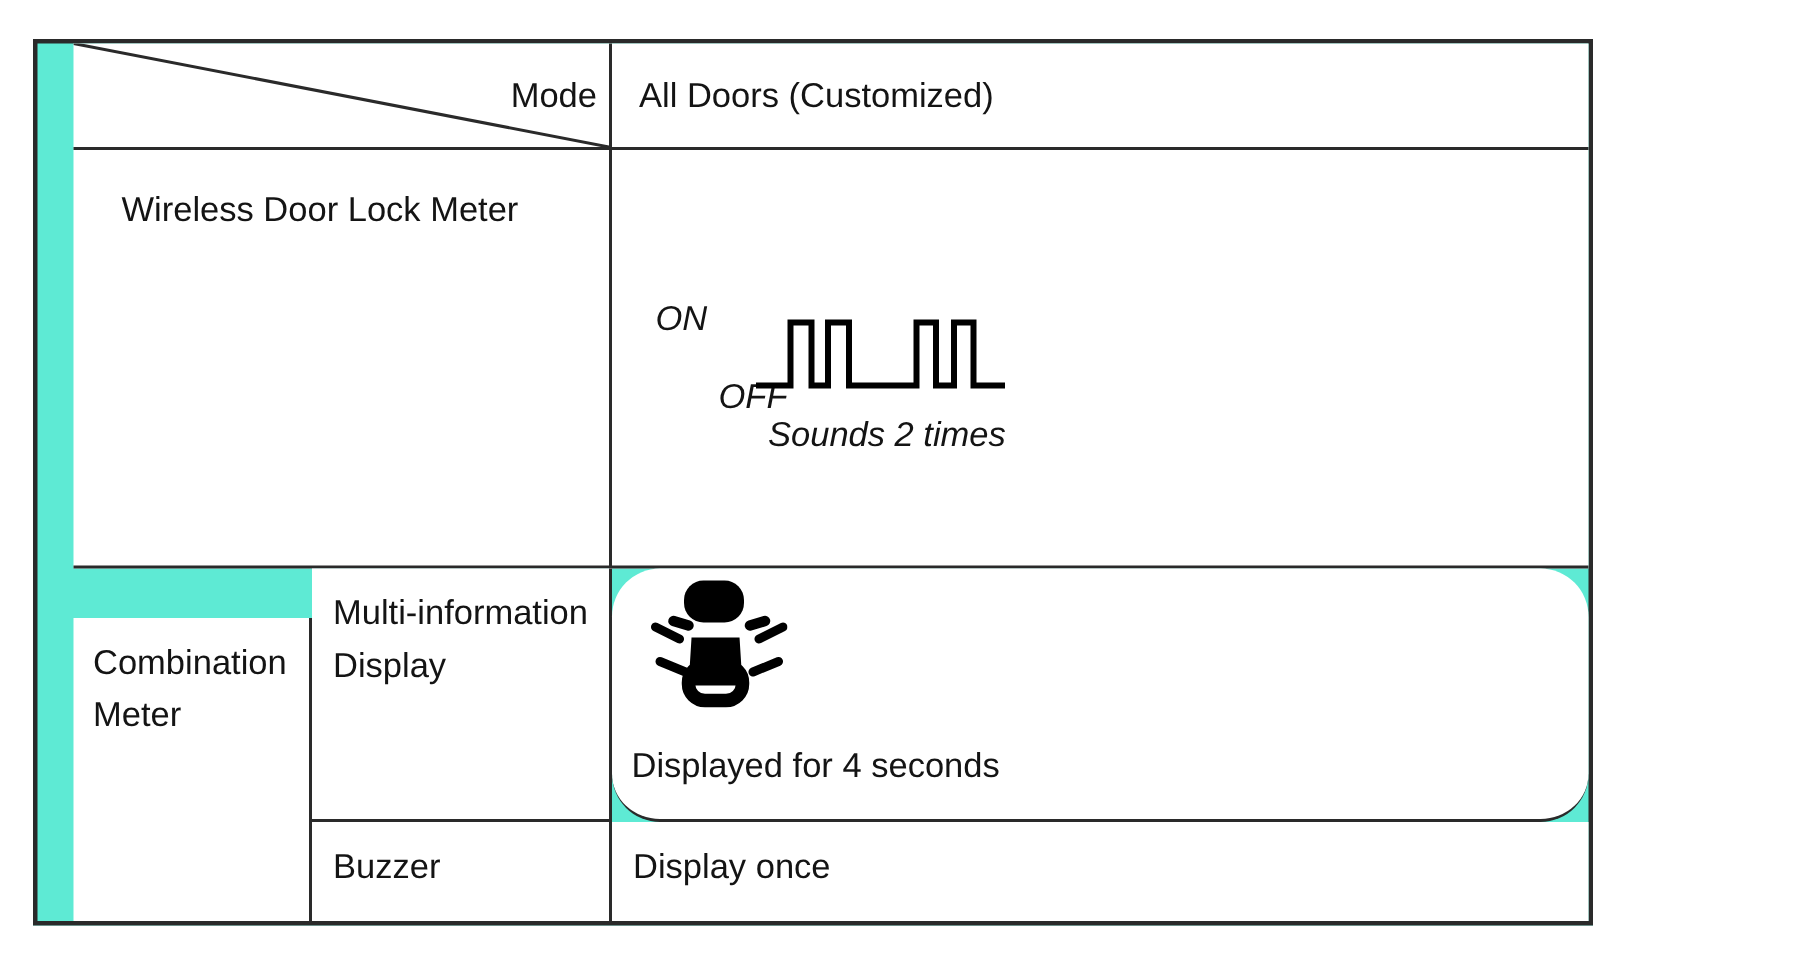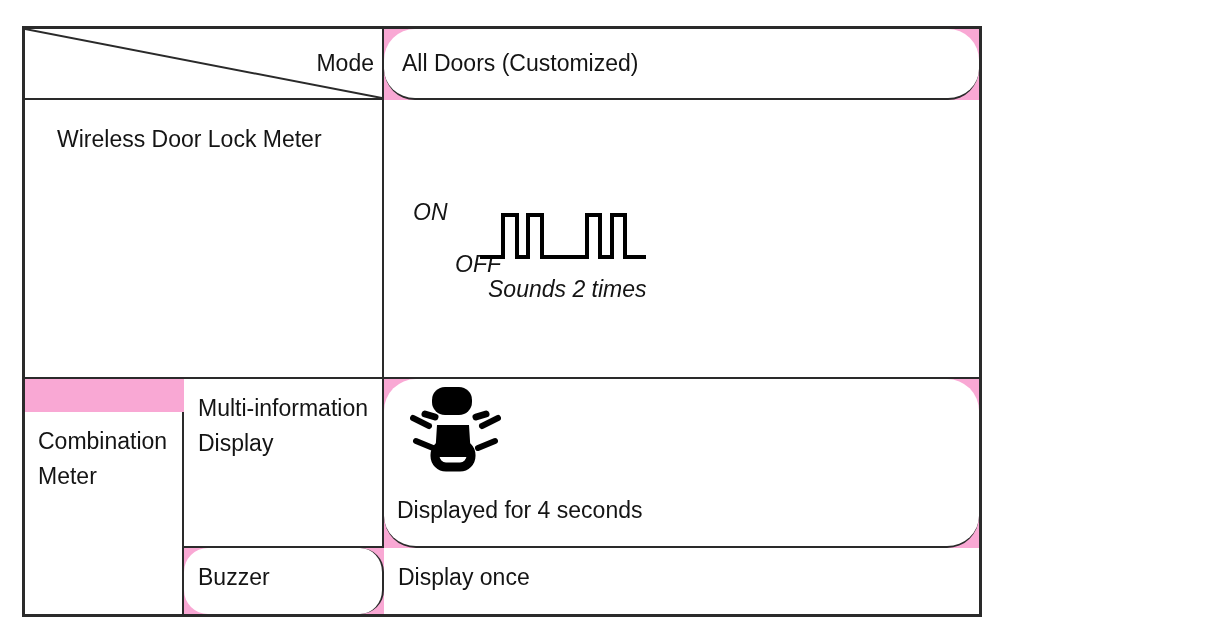--- a/index.html
+++ b/index.html
@@ -13,30 +13,31 @@
     position: relative;
     width: 1208px;
     height: 644px;
     background: #ffffff;
     overflow: hidden;
   }
   .spec-table {
     position: absolute;
     left: 22px;
     top: 26px;
-    width: 960px;
+    width: 1040px;
     height: 591px;
     border: 3px solid #2a2a2a;
     box-sizing: border-box;
     display: grid;
     grid-template-columns: 159px 200px 1fr;
     grid-template-rows: 71px 279px 169px 1fr;
-    background: #f9a8d4;
+    background: #5eead4;
     font-size: 23px;
     line-height: 1.5;
+    padding-left: 24px;
   }
   .cell {
     box-sizing: border-box;
     position: relative;
     background: #ffffff;
   }
   .b-r { border-right: 2px solid #2a2a2a; }
   .b-b { border-bottom: 2px solid #2a2a2a; }
 
   
@@ -55,21 +56,20 @@
     height: 100%;
   }
   .corner-label { position: relative; }
 
   .mode-value-cell {
     grid-column: 3;
     grid-row: 1;
     display: flex;
     align-items: center;
     padding-left: 18px;
-    border-radius: 31px;
   }
 
   .wireless-label-cell {
     grid-column: 1 / 3;
     grid-row: 2;
     padding: 22px 10px 0 32px;
   }
 
   .wireless-content-cell {
     grid-column: 3;
@@ -98,21 +98,20 @@
     padding: 6px 0 0 13px;
     border-radius: 32px;
   }
   .car-icon-wrap { margin-left: 13px; }
   .mid-caption { margin-top: 10px; }
 
   .buzzer-label-cell {
     grid-column: 2;
     grid-row: 4;
     padding: 12px 8px 0 14px;
-    border-radius: 24px;
   }
   .buzzer-content-cell {
     grid-column: 3;
     grid-row: 4;
     padding: 12px 0 0 14px;
   }
 </style>
 </head>
 <body>
 

